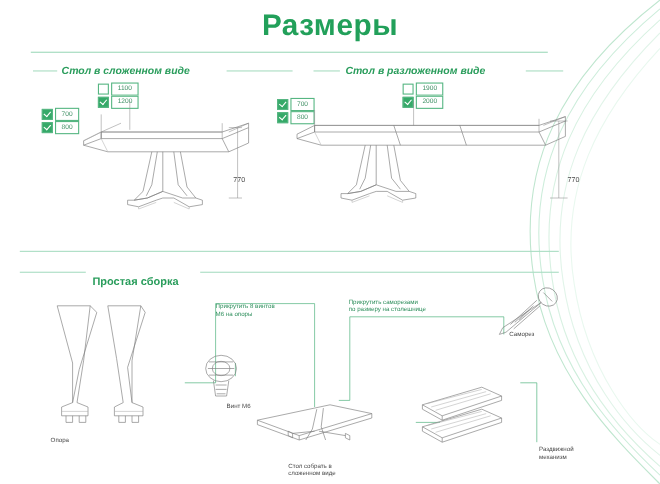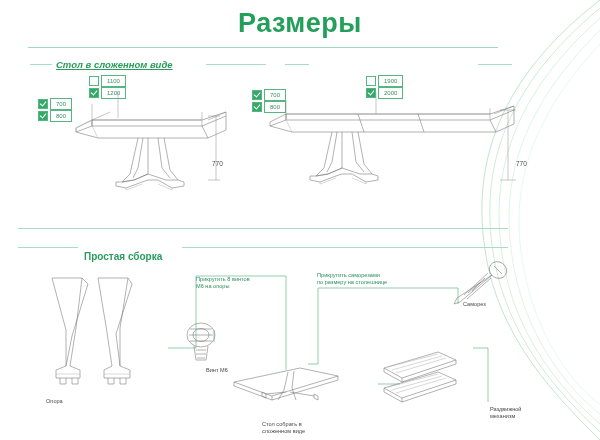--- a/index.html
+++ b/index.html
@@ -131,21 +131,21 @@
     <path d="M150 0 C 60 70, 20 150, 35 250 C 48 340, 110 400, 150 440" fill="none" stroke="#bfe6cf" stroke-width="1"></path>
     <path d="M150 8 C 66 78, 28 155, 43 252 C 56 340, 114 398, 150 432" fill="none" stroke="#cdeddb" stroke-width="1"></path>
     <path d="M150 18 C 74 86, 38 160, 52 254 C 64 340, 118 396, 150 424" fill="none" stroke="#d8f1e2" stroke-width="1"></path>
     <path d="M150 30 C 84 96, 48 166, 62 256 C 74 340, 122 392, 150 414" fill="none" stroke="#e1f4e9" stroke-width="1"></path>
     <path d="M150 44 C 94 104, 58 172, 72 258 C 84 338, 126 388, 150 404" fill="none" stroke="#e9f8ef" stroke-width="1"></path>
   </svg>
 
   <div class="title">Размеры</div>
   <div class="title-rule"></div>
 
-  <div class="section-head" style="top:59px; left:56px;text-decoration:underline;">Стол в сложенном виде</div>
+  <div class="section-head" style="top:59px; left:56px;">Стол в сложенном виде</div>
   <div class="hr-thin" style="top:64px; left:30px; width:22px;"></div>
   <div class="hr-thin" style="top:64px; left:206px; width:60px;"></div>
 
   <div class="chk" style="top:76px; left:89px;"></div>
   <div class="dim-label" style="top:75px; left:101px;">1100</div>
   <div class="chk on" style="top:88px; left:89px;"></div>
   <div class="dim-label" style="top:87px; left:101px;">1200</div>
 
   <div class="chk on" style="top:99px; left:38px;"></div>
   <div class="dim-label" style="top:98px; left:50px;">700</div>
@@ -183,20 +183,21 @@
     <path class="ln" d="M118 104 L104 110 L92 112"></path>
     <path class="ln" d="M118 104 L136 110 L148 110"></path>
     <path class="ln" d="M86 112 L92 112 L104 110 L118 104"></path>
     <path class="ln" d="M86 112 L86 116 L96 118 L112 112"></path>
     <path class="ln" d="M148 110 L154 112 L154 116 L142 118 L128 110"></path>
     <path class="ln" d="M112 112 L118 110 L128 110"></path>
     <path class="ln-lt" d="M96 118 L96 120 L112 114"></path>
     <path class="ln-lt" d="M142 118 L142 120 L128 114"></path>
   </svg>
 
+  <div class="section-head" style="top:59px; left:314px;">Стол в разложенном виде</div>
   <div class="hr-thin" style="top:64px; left:285px; width:24px;"></div>
   <div class="hr-thin" style="top:64px; left:478px; width:34px;"></div>
 
   <div class="chk" style="top:76px; left:366px;"></div>
   <div class="dim-label" style="top:75px; left:378px;">1900</div>
   <div class="chk on" style="top:88px; left:366px;"></div>
   <div class="dim-label" style="top:87px; left:378px;">2000</div>
 
   <div class="chk on" style="top:90px; left:252px;"></div>
   <div class="dim-label" style="top:89px; left:264px;">700</div>

